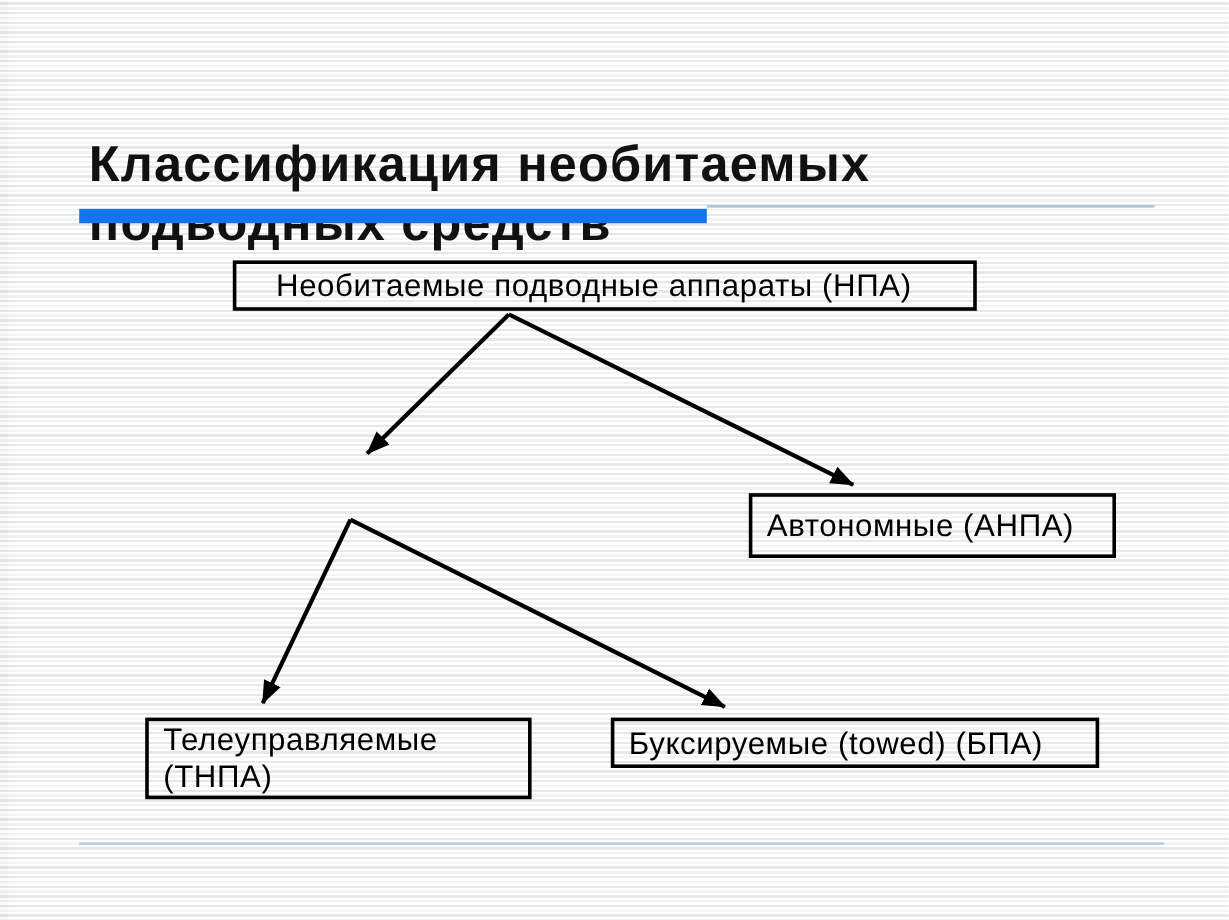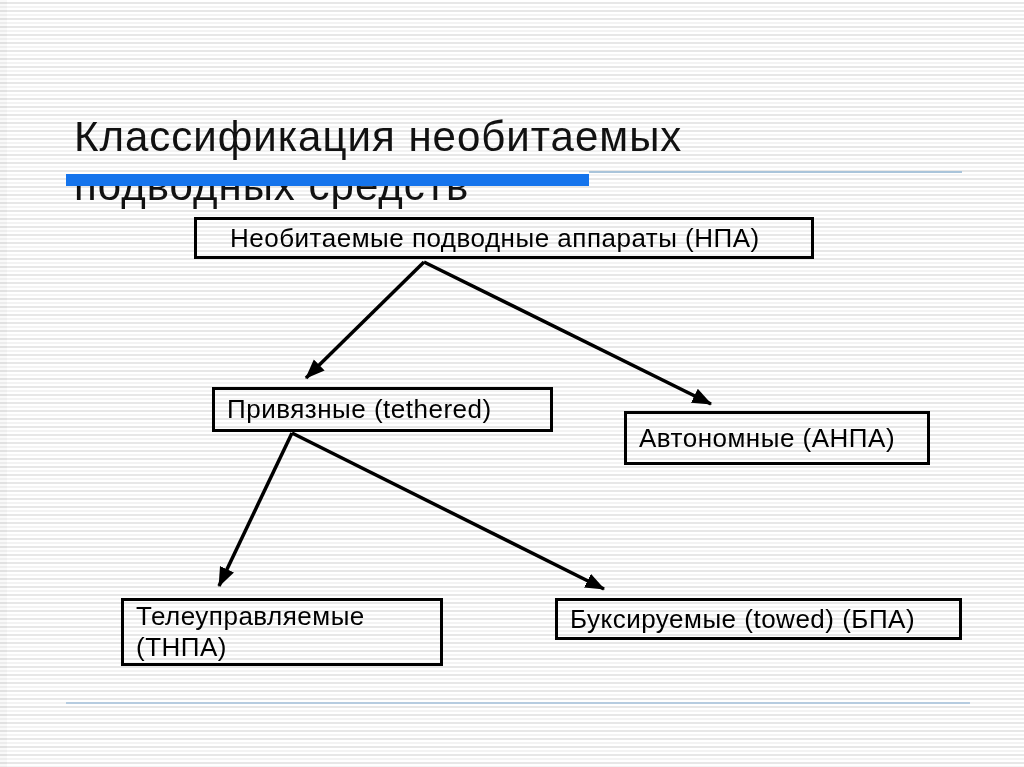--- a/index.html
+++ b/index.html
@@ -27,21 +27,21 @@
     background: rgba(0,0,0,0.025);
   }
 
   .page-title {
     position: absolute;
     left: 74px;
     top: 84px;
     width: 900px;
     font-size: 42px;
     line-height: 49px;
-    font-weight: normal;
+    font-weight: bold;
     letter-spacing: 1px;
     color: #111111;
   }
   .page-title .line { display: block; }
 
   .title-underline-bar {
     position: absolute;
     left: 66px; top: 174px;
     width: 523px; height: 12px;
     background: #1574ec;
@@ -70,21 +70,21 @@
     font-size: 26px;
     letter-spacing: 0.5px;
     color: #000000;
   }
   .node .txt { white-space: pre-line; }
 
   .node-root       { left: 194px; top: 217px; width: 620px; height: 42px; padding-left: 33px; }
   .node-tethered   { left: 212px; top: 387px; width: 341px; height: 45px; }
   .node-autonomous { left: 624px; top: 411px; width: 306px; height: 54px; }
   .node-rov        { left: 121px; top: 598px; width: 322px; height: 68px; line-height: 31px; }
-  .node-towed      { left: 509px; top: 598px; width: 407px; height: 42px; margin-left: 46px; }
+  .node-towed      { left: 509px; top: 598px; width: 407px; height: 42px; }
 
   .arrows {
     position: absolute;
     left: 0; top: 0;
     width: 1024px; height: 767px;
     pointer-events: none;
   }
 </style>
 </head>
 <body>
@@ -111,23 +111,20 @@
     <line x1="424" y1="262" x2="306" y2="378" stroke="#000" stroke-width="3.5" marker-end="url(#ah)"></line>
     <line x1="424" y1="262" x2="711" y2="404" stroke="#000" stroke-width="3.5" marker-end="url(#ah)"></line>
     <line x1="292" y1="433" x2="219" y2="586" stroke="#000" stroke-width="3.5" marker-end="url(#ah)"></line>
     <line x1="292" y1="433" x2="604" y2="589" stroke="#000" stroke-width="3.5" marker-end="url(#ah)"></line>
   </svg>
 
   <div class="node node-root">
     <span class="txt">Необитаемые подводные аппараты (НПА)</span>
   </div>
 
-  <div class="node node-tethered">
-    <span class="txt">Привязные (tethered)</span>
-  </div>
 
   <div class="node node-autonomous">
     <span class="txt">Автономные (АНПА)</span>
   </div>
 
   <div class="node node-rov">
     <span class="txt">Телеуправляемые
 (ТНПА)</span>
   </div>
 

